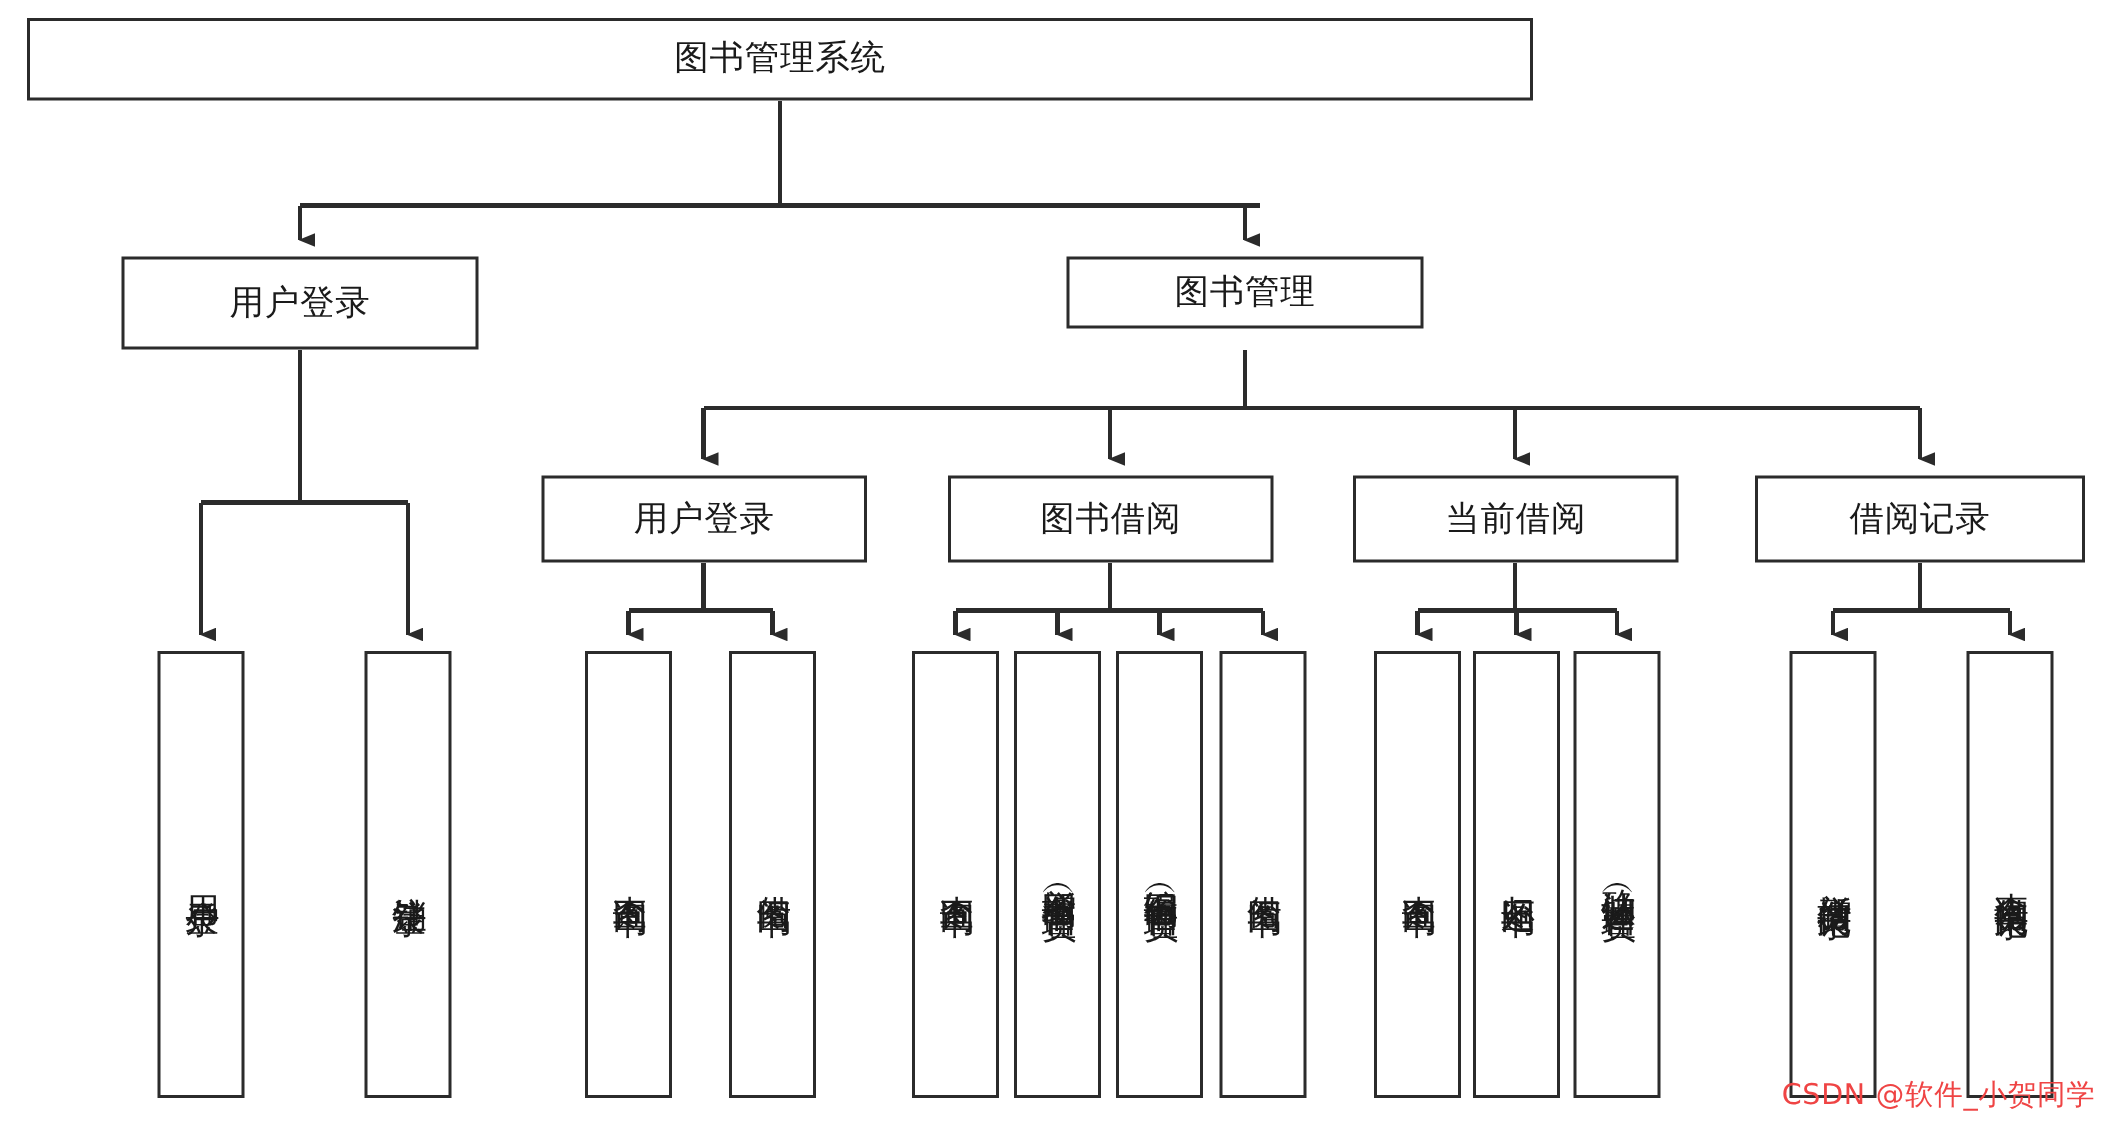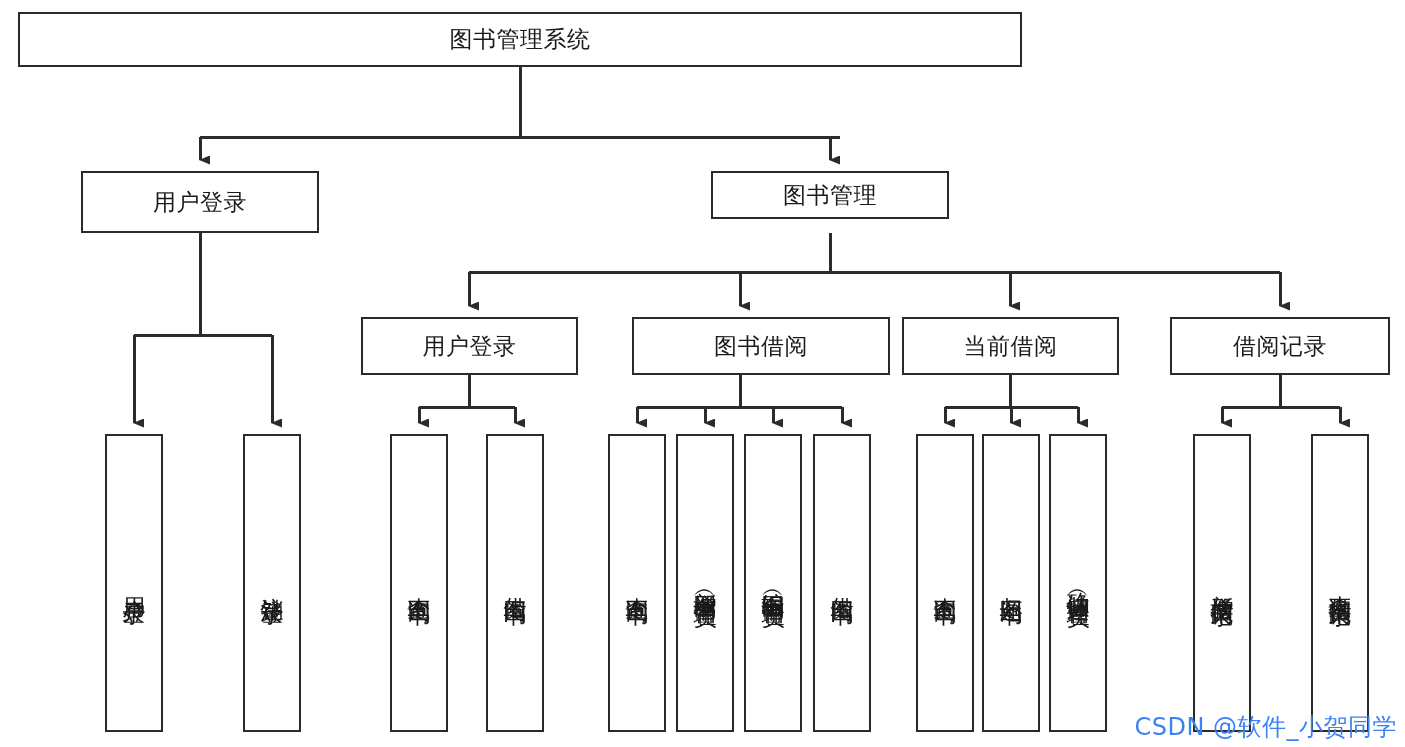--- a/index.html
+++ b/index.html
@@ -53,22 +53,22 @@
     line-height: 1;
   }
   .node .label {
     display: block;
     text-align: center;
   }
   #watermark {
     position: absolute;
     right: 8px;
     bottom: 4px;
-    font-size: 24px;
-    color: #3b82f6;
+    font-size: 19px;
+    color: #ef4444;
     letter-spacing: 0.5px;
     white-space: nowrap;
     font-family: "DejaVu Sans", "Liberation Sans", sans-serif;
     text-align: right;
   }
 </style>
 </head>
 <body>
 
 <div id="diagram-root">
@@ -130,21 +130,21 @@
   <div class="node horiz" style="left:81px; top:171px; width:238px; height:62px;">
     <span class="label">用户登录</span>
   </div>
   <div class="node horiz" style="left:711px; top:171px; width:238px; height:48px;">
     <span class="label">图书管理</span>
   </div>
 
   <div class="node horiz" style="left:361px; top:317px; width:217px; height:58px;">
     <span class="label">用户登录</span>
   </div>
-  <div class="node horiz" style="left:632px; top:317px; width:258px; height:58px;">
+  <div class="node horiz" style="left:632px; top:317px; width:217px; height:58px;">
     <span class="label">图书借阅</span>
   </div>
   <div class="node horiz" style="left:902px; top:317px; width:217px; height:58px;">
     <span class="label">当前借阅</span>
   </div>
   <div class="node horiz" style="left:1170px; top:317px; width:220px; height:58px;">
     <span class="label">借阅记录</span>
   </div>
 
   <div class="node vert" style="left:105px; top:434px; width:58px; height:298px;">

